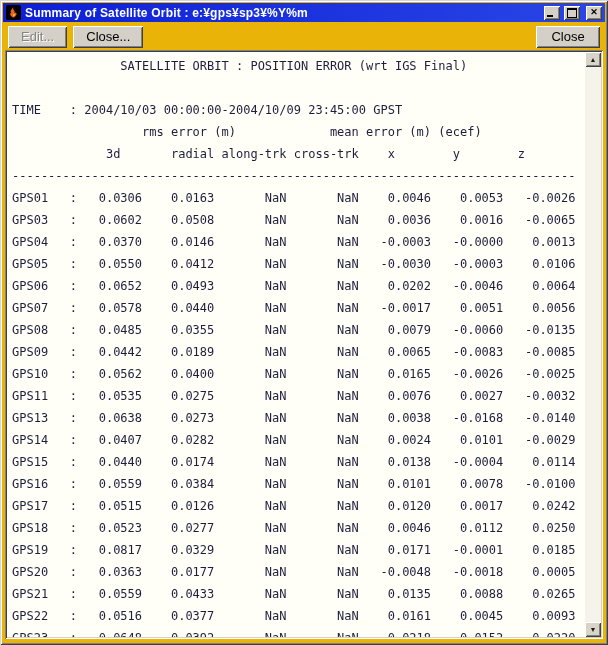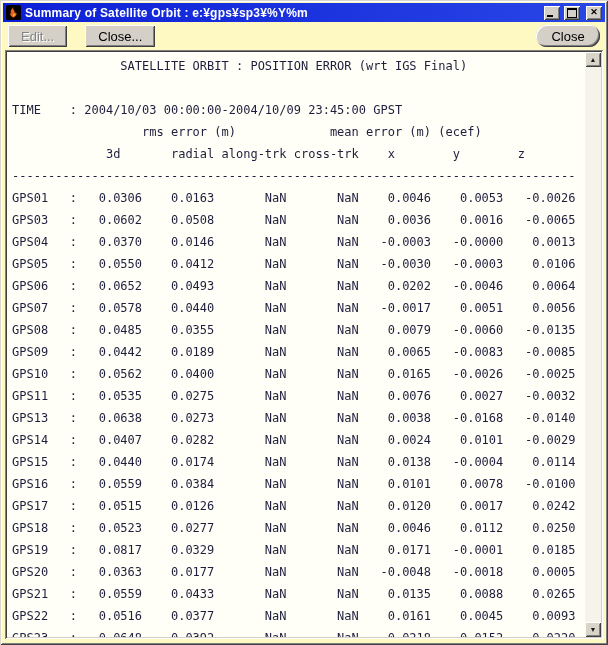--- a/index.html
+++ b/index.html
@@ -1,19 +1,19 @@
 <!DOCTYPE html>
 <html><head>
 <meta charset="utf-8">
 <style>
   html,body { margin:0; padding:0; background:#ffffff; }
   body { width:608px; height:645px; position:relative; font-family:"Liberation Sans", sans-serif; }
 
   .window {
-    position:absolute; inset:0; background:#fef9c3;
+    position:absolute; inset:0; background:#eab308;
     box-shadow: inset 1px 1px 0 #D9D6CF, inset -1px -1px 0 #404040,
                 inset 2px 2px 0 #FFFFFF, inset -2px -2px 0 #808080;
   }
 
   
   .titlebar {
     position:absolute; left:3px; right:3px; top:3px; height:19px;
     background:linear-gradient(to right,#0D1FD6,#2946E6);
     display:flex; align-items:center; padding:0 3px; gap:4px;
   }
@@ -31,31 +31,31 @@
     position:relative; cursor:default;
   }
   .winbtn.close { margin-left:2px; }
   .glyph-min { position:absolute; left:3px; bottom:3px; width:6px; height:2px; background:#000; }
   .glyph-max { width:8px; height:7px; border:1px solid #000; border-top:2px solid #000; }
   .glyph-x { font-size:9px; font-weight:bold; color:#000; line-height:1; }
 
   
   .toolbar {
     position:absolute; left:5px; right:5px; top:25px; height:23px;
-    display:flex; align-items:flex-start; gap:18px; padding:0 3px;
+    display:flex; align-items:center; gap:6px; padding:0 3px;
   }
   .btn {
     height:22px; background:#D4D0C8; padding:0 13px;
     box-shadow: inset 1px 1px 0 #FFFFFF, inset -1px -1px 0 #404040,
                 inset 2px 2px 0 #D4D0C8, inset -2px -2px 0 #808080;
     display:flex; align-items:center; justify-content:center;
     font-size:13px; color:#000; cursor:default; white-space:nowrap;
   }
   .btn.disabled { color:#848484; text-shadow:1px 1px 0 #FFFFFF; }
-  .btn.right { margin-left:auto; min-width:38px;border-radius:11px; }
+  .btn.right { margin-left:auto; min-width:38px; }
 
   
   .panel {
     position:absolute; left:5px; right:5px; top:50px; bottom:6px;
     background:#FFFFF8;
     box-shadow: inset 1px 1px 0 #808080, inset -1px -1px 0 #FFFFFF,
                 inset 2px 2px 0 #404040, inset -2px -2px 0 #D4D0C8;
   }
   .report {
     position:absolute; top:2px; left:2px; right:19px; bottom:2px;

